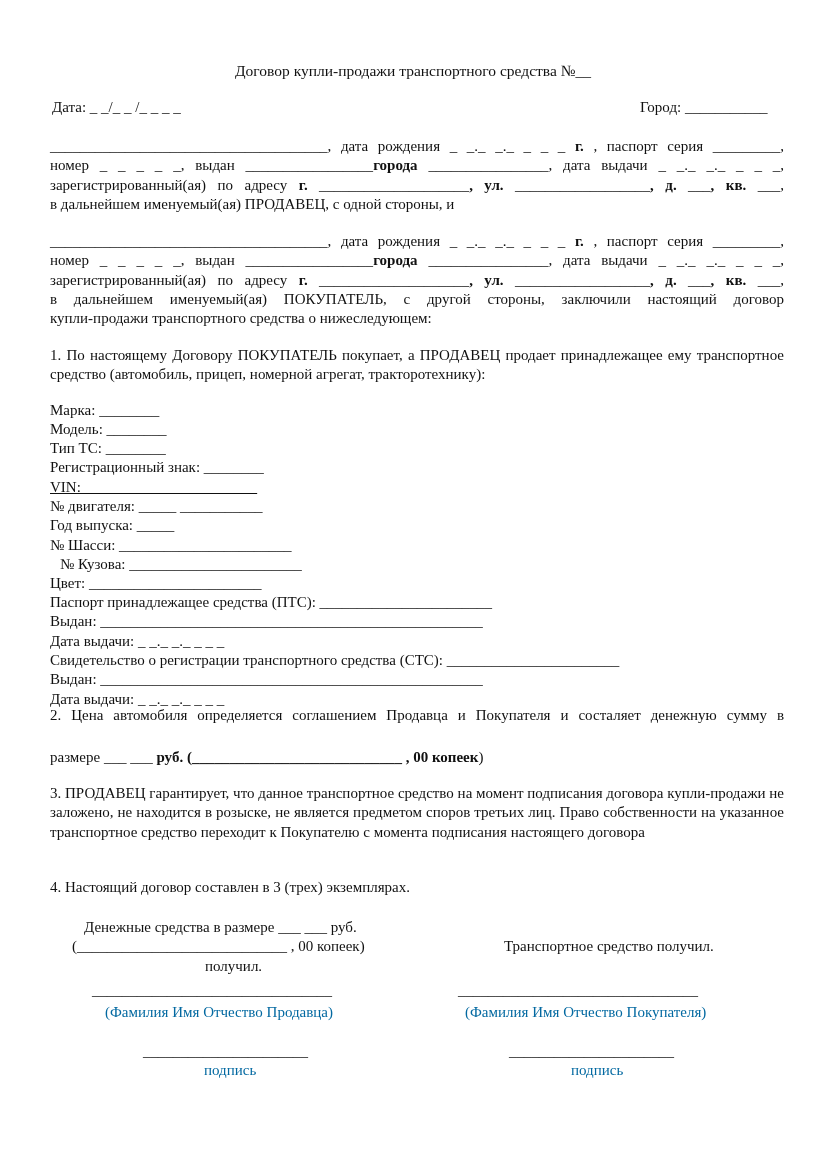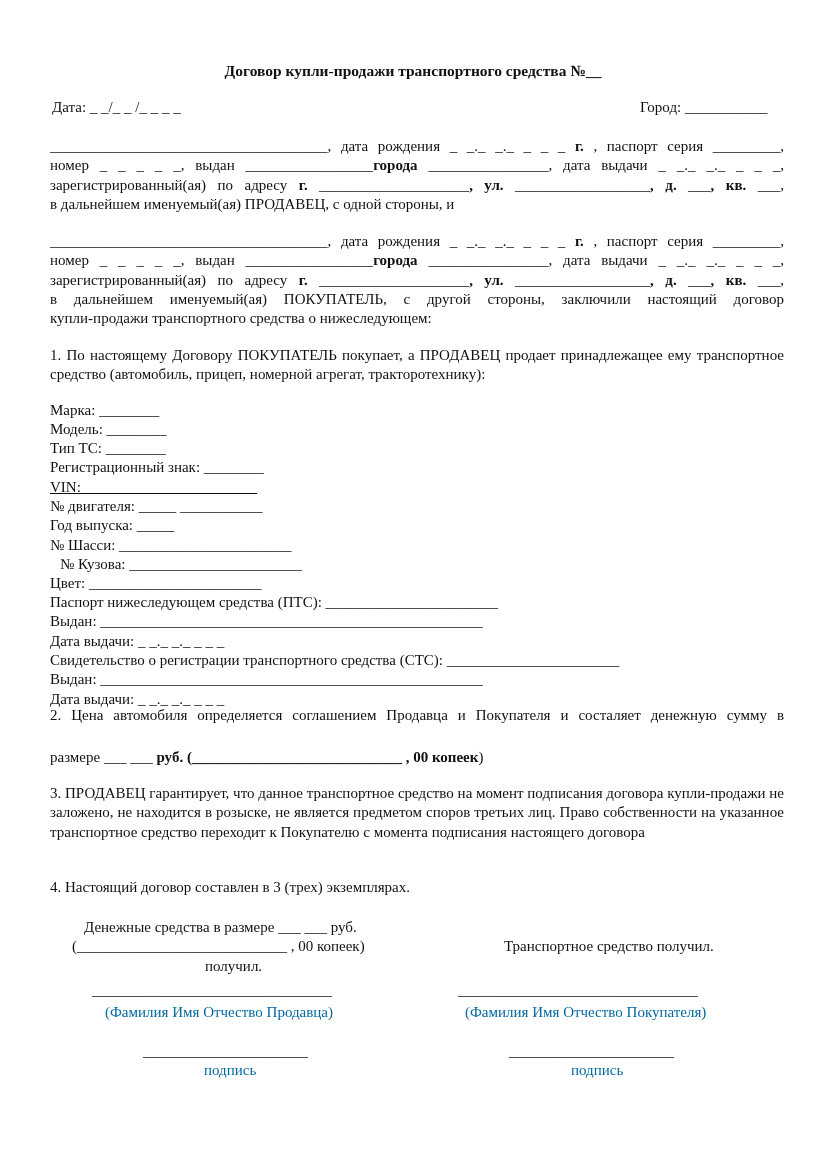--- a/index.html
+++ b/index.html
@@ -1,20 +1,20 @@
 <!DOCTYPE html>
 <html><head>
 <meta charset="utf-8">
 <style>
   html, body { margin:0; padding:0; background:#ffffff; }
   body { width:826px; height:1169px; position:relative; overflow:hidden;
          font-family:"Liberation Serif", "DejaVu Serif", serif; color:#111; font-size:15px; }
   .page { position:absolute; left:0; top:0; width:826px; height:1169px; }
   .abs { position:absolute; white-space:pre; line-height:19px; }
-  .title { left:0; width:826px; text-align:center; top:61px; font-weight:bold; font-size:15.5px; }
+  .title { left:0; width:826px; text-align:center; top:61px; font-weight:normal; font-size:15.5px; }
   .b { font-weight:bold; }
   .just { position:absolute; left:50px; width:734px; text-align:justify; text-align-last:justify; white-space:nowrap; line-height:19px; }
   .para { position:absolute; left:50px; width:734px; text-align:justify; line-height:19.3px; }
   .gray { color:#0369a1; }
 </style>
 </head>
 <body>
 
 <div class="page">
 
@@ -44,21 +44,21 @@
     <div class="abs" style="left:0; top:0px;">Марка: ________</div>
     <div class="abs" style="left:0; top:19px;">Модель: ________</div>
     <div class="abs" style="left:0; top:38px;">Тип ТС: ________</div>
     <div class="abs" style="left:0; top:57px;">Регистрационный знак: ________</div>
     <div class="abs" style="left:0; top:77px;text-decoration:underline;">VIN: _______________________</div>
     <div class="abs" style="left:0; top:96px;">№ двигателя: _____ ___________</div>
     <div class="abs" style="left:0; top:115px;">Год выпуска: _____</div>
     <div class="abs" style="left:0; top:135px;">№ Шасси: _______________________</div>
     <div class="abs" style="left:10px; top:154px;">№ Кузова: _______________________</div>
     <div class="abs" style="left:0; top:173px;">Цвет: _______________________</div>
-    <div class="abs" style="left:0; top:192px;">Паспорт нижеследующем средства (ПТС): _______________________</div>
+    <div class="abs" style="left:0; top:192px;">Паспорт принадлежащее средства (ПТС): _______________________</div>
     <div class="abs" style="left:0; top:211px;">Выдан: ___________________________________________________</div>
     <div class="abs" style="left:0; top:231px;">Дата выдачи: _ _._ _._ _ _ _</div>
     <div class="abs" style="left:0; top:250px;">Свидетельство о регистрации транспортного средства (СТС): _______________________</div>
     <div class="abs" style="left:0; top:269px;">Выдан: ___________________________________________________</div>
     <div class="abs" style="left:0; top:289px;">Дата выдачи: _ _._ _._ _ _ _</div>
   </div>
 
   <div class="just" style="top:706px;">2. Цена автомобиля определяется соглашением Продавца и Покупателя и состаляет денежную сумму в</div>
   <div class="abs" style="left:50px; top:748px;"><span>размере ___ ___ </span><span class="b">руб. (____________________________ , 00 копеек</span><span>)</span></div>
 

